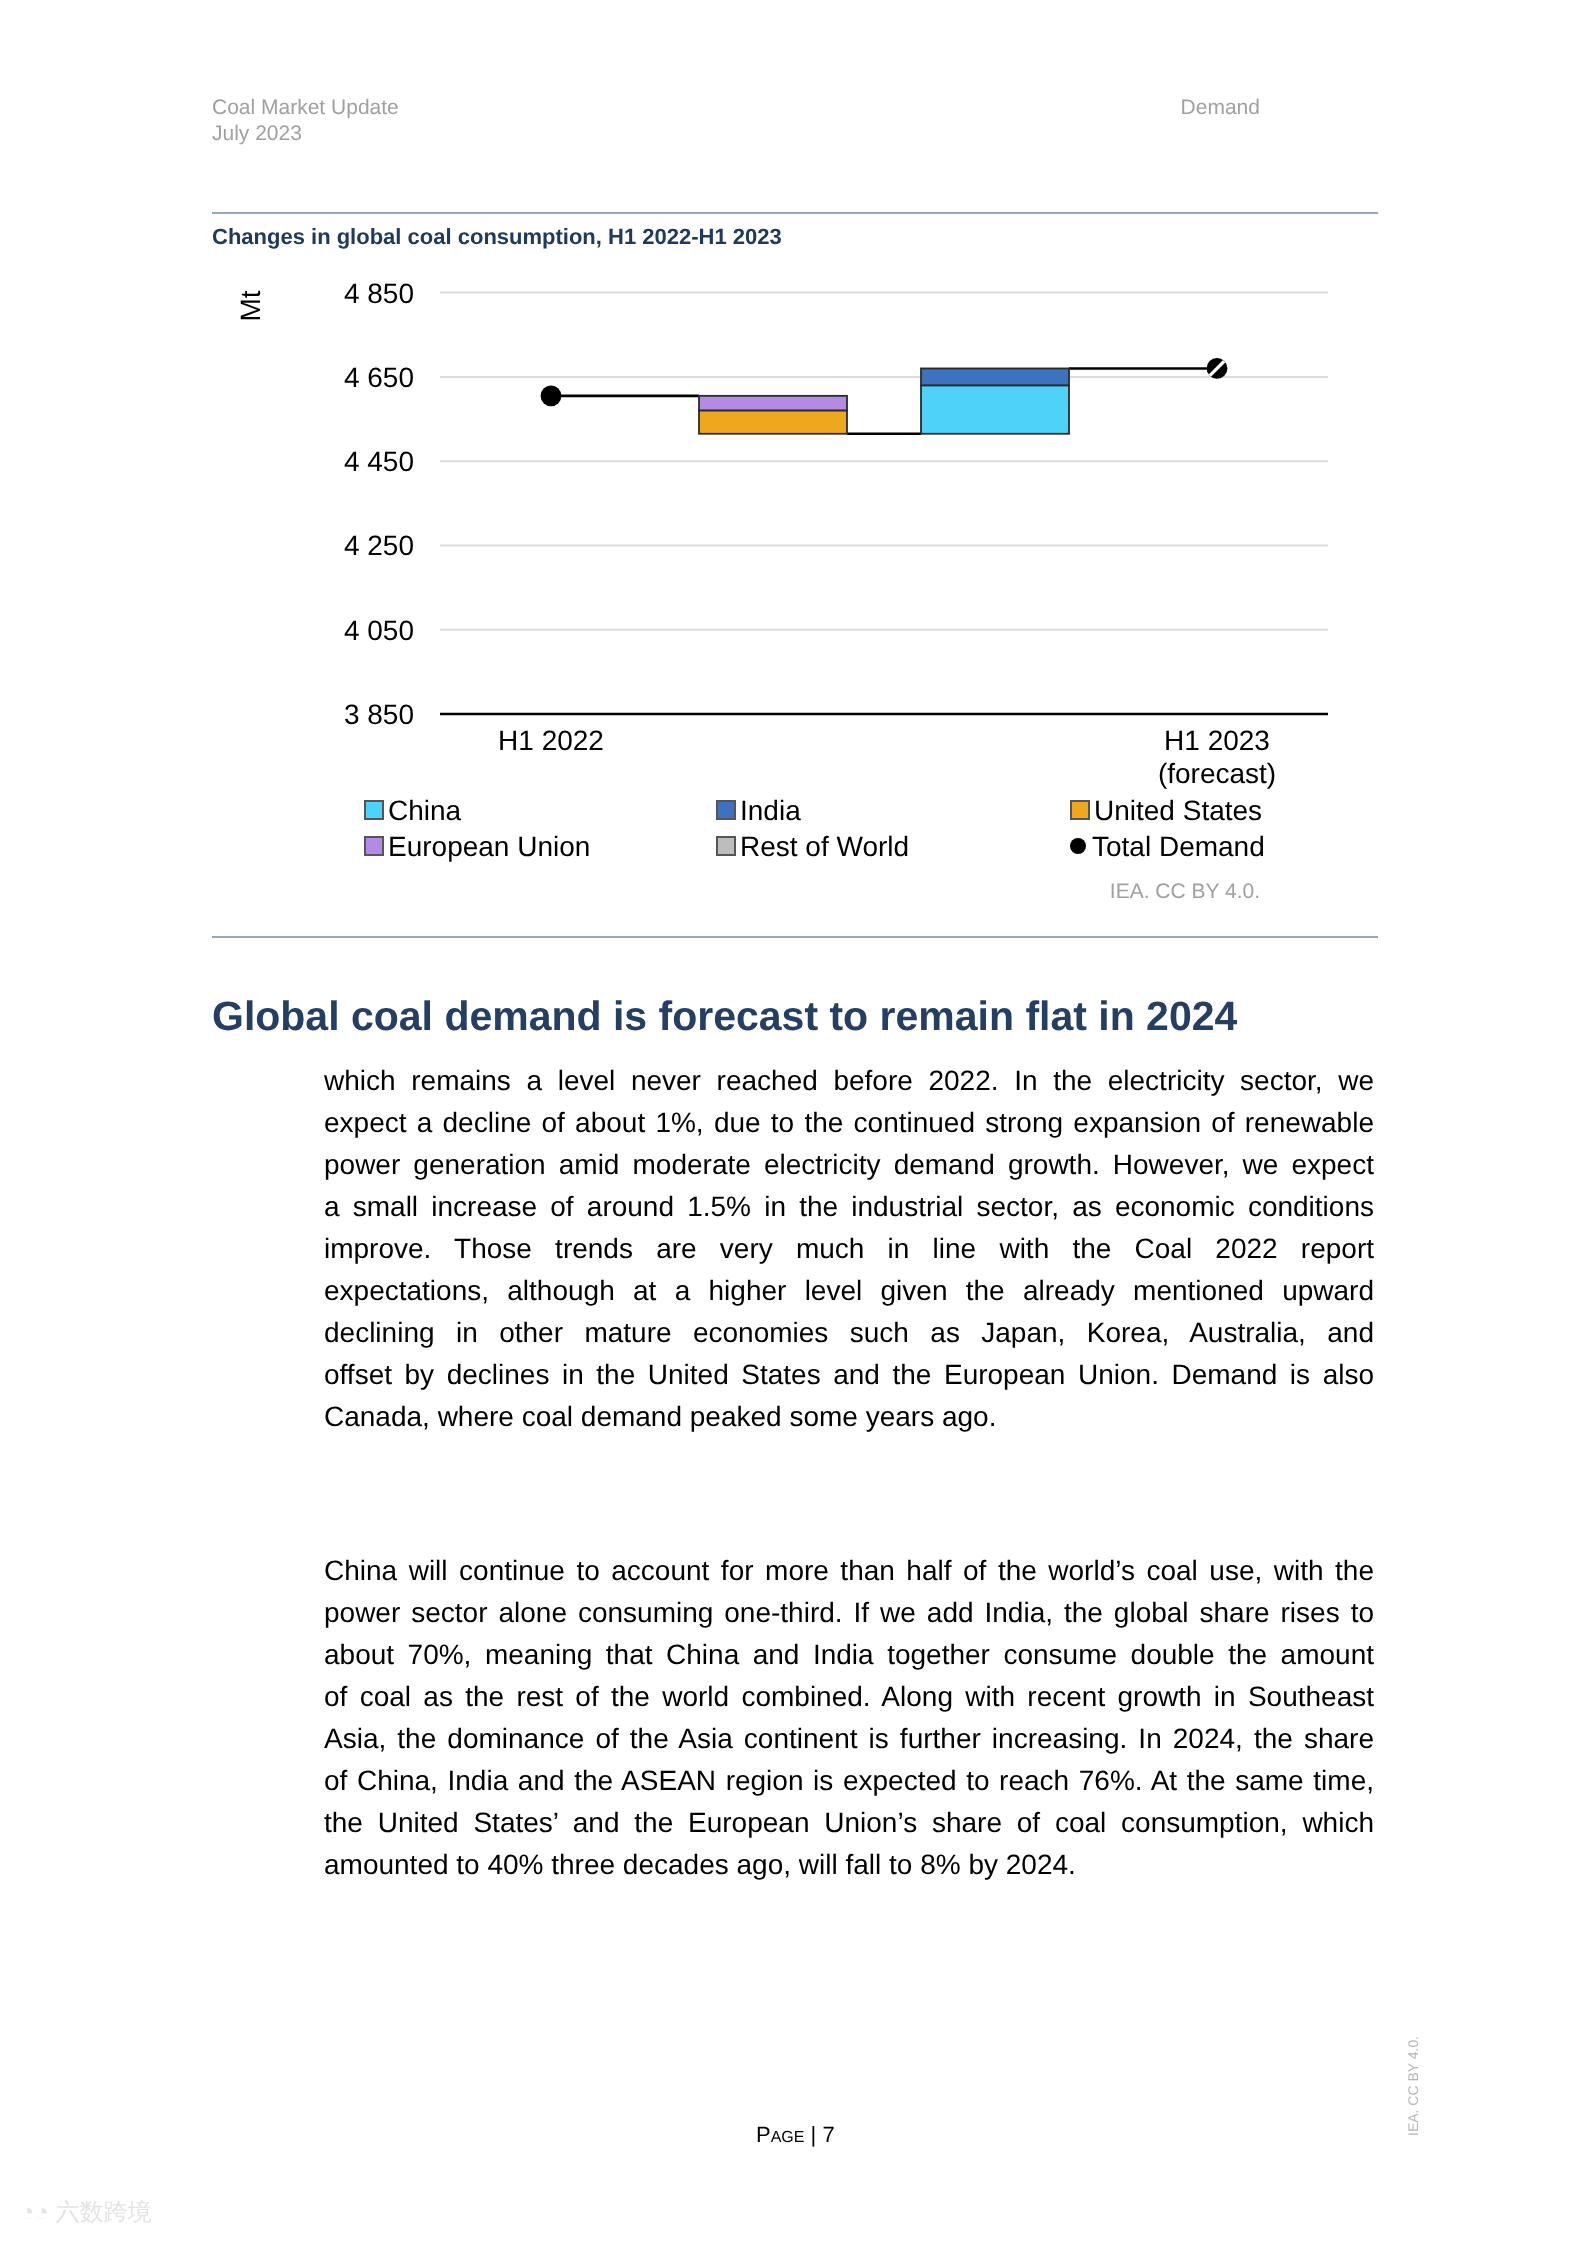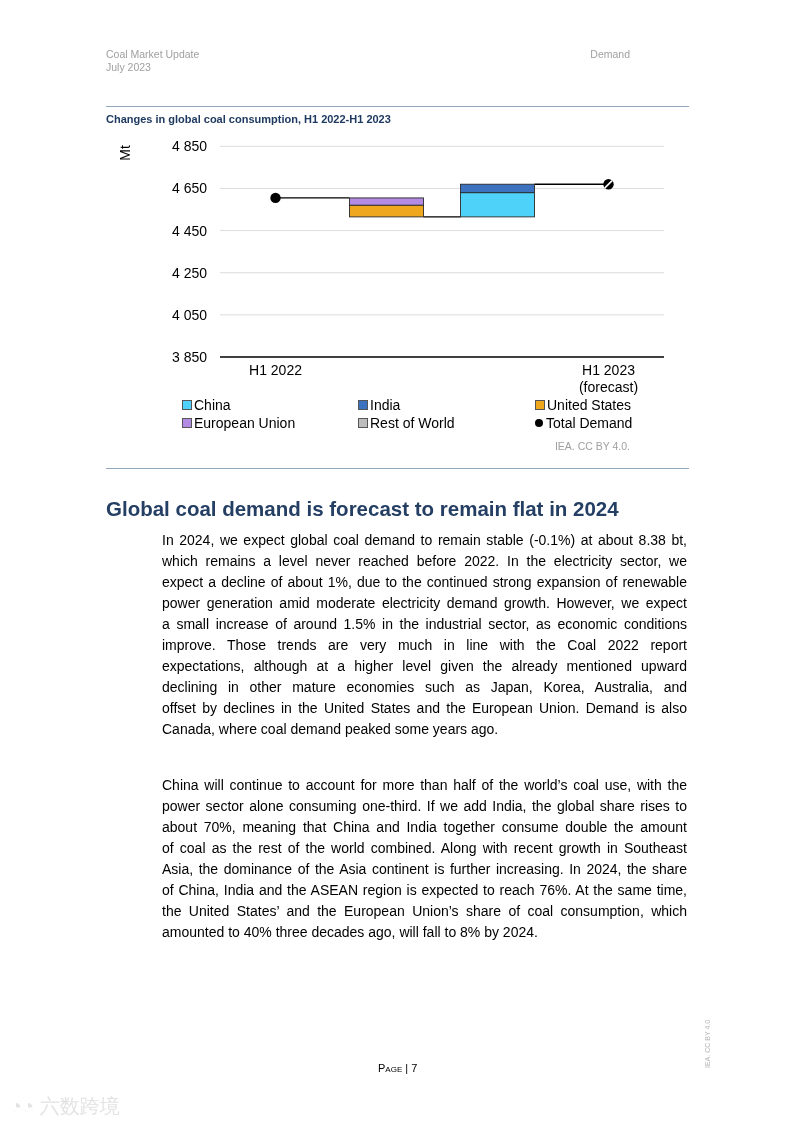--- a/index.html
+++ b/index.html
@@ -19,21 +19,21 @@
   .swatch { display: inline-block; width: 8px; height: 8px; border: 1px solid #555; margin-right: 2px; box-sizing: content-box; }
   .dot { display: inline-block; width: 8px; height: 8px; border-radius: 50%; background: #000; margin-right: 3px; }
   .source { font-size: 10.5px; line-height: 14px; color: #a0a0a0; white-space: nowrap; }
   .heading { font-size: 20.5px; line-height: 26px; font-weight: bold; color: #243f63; white-space: nowrap; }
   .para { position: absolute; left: 162px; width: 525px; font-size: 14px; }
   .para .line { height: 21.1px; line-height: 21.1px; white-space: nowrap; text-align: justify; text-align-last: justify; }
   .para .line.last { text-align: left; text-align-last: left; }
   .footer-page { font-size: 11px; line-height: 14px; color: #000; white-space: nowrap; }
   .footer-page .pg { font-variant: small-caps; }
   .side-license { font-size: 7px; line-height: 8px; color: #b5b5b5; white-space: nowrap; transform-origin: left top; transform: rotate(-90deg); }
-  .watermark { font-size: 20px; line-height: 20px; color: #e3e3e3; white-space: nowrap; text-align: center; }
+  .watermark { font-size: 12px; line-height: 20px; color: #e3e3e3; white-space: nowrap; text-align: center; }
 </style>
 </head>
 <body>
 
 <div class="page">
 
   <div class="abs hdr" style="left:106px; top:48px;">Coal Market Update</div>
   <div class="abs hdr" style="left:106px; top:61px;">July 2023</div>
   <div class="abs hdr" style="right:106px; top:48px;">Demand</div>
 
@@ -103,21 +103,20 @@
     <span>Total Demand</span>
   </div>
 
   <div class="abs source" style="right:106px; top:439px;">IEA. CC BY 4.0.</div>
 
   <div class="rule" style="top:468px;"></div>
 
   <div class="abs heading" style="left:106px; top:496px;">Global coal demand is forecast to remain flat in 2024</div>
 
   <div class="para" id="para-0" style="top:529.5px;">
-      <div class="line">In 2024, we expect global coal demand to remain stable (-0.1%) at about 8.38 bt,</div>
       <div class="line">which remains a level never reached before 2022. In the electricity sector, we</div>
       <div class="line">expect a decline of about 1%, due to the continued strong expansion of renewable</div>
       <div class="line">power generation amid moderate electricity demand growth. However, we expect</div>
       <div class="line">a small increase of around 1.5% in the industrial sector, as economic conditions</div>
       <div class="line">improve. Those trends are very much in line with the Coal 2022 report</div>
       <div class="line">expectations, although at a higher level given the already mentioned upward</div>
       <div class="line">declining in other mature economies such as Japan, Korea, Australia, and</div>
       <div class="line">offset by declines in the United States and the European Union. Demand is also</div>
       <div class="line last">Canada, where coal demand peaked some years ago.</div>
     </div>

